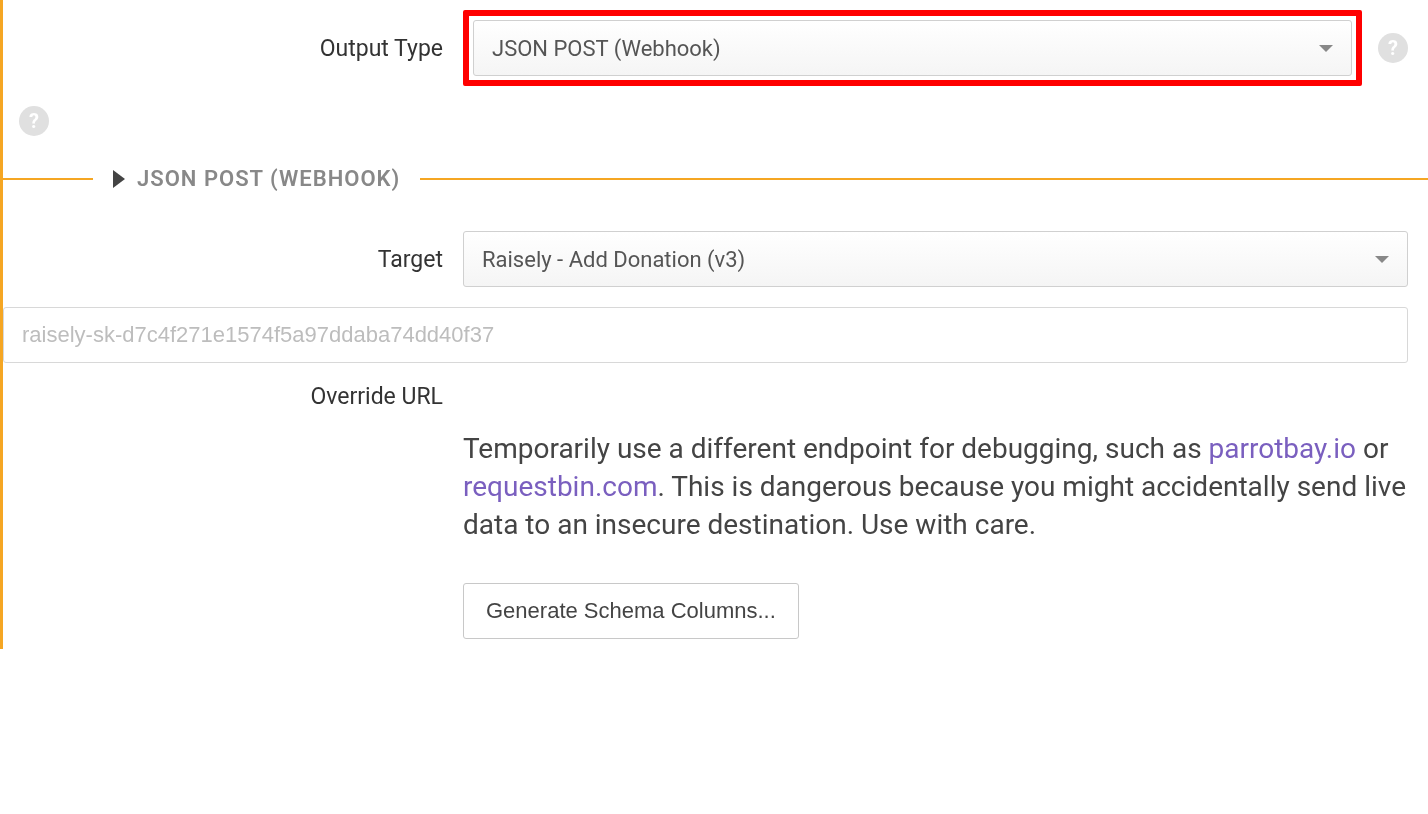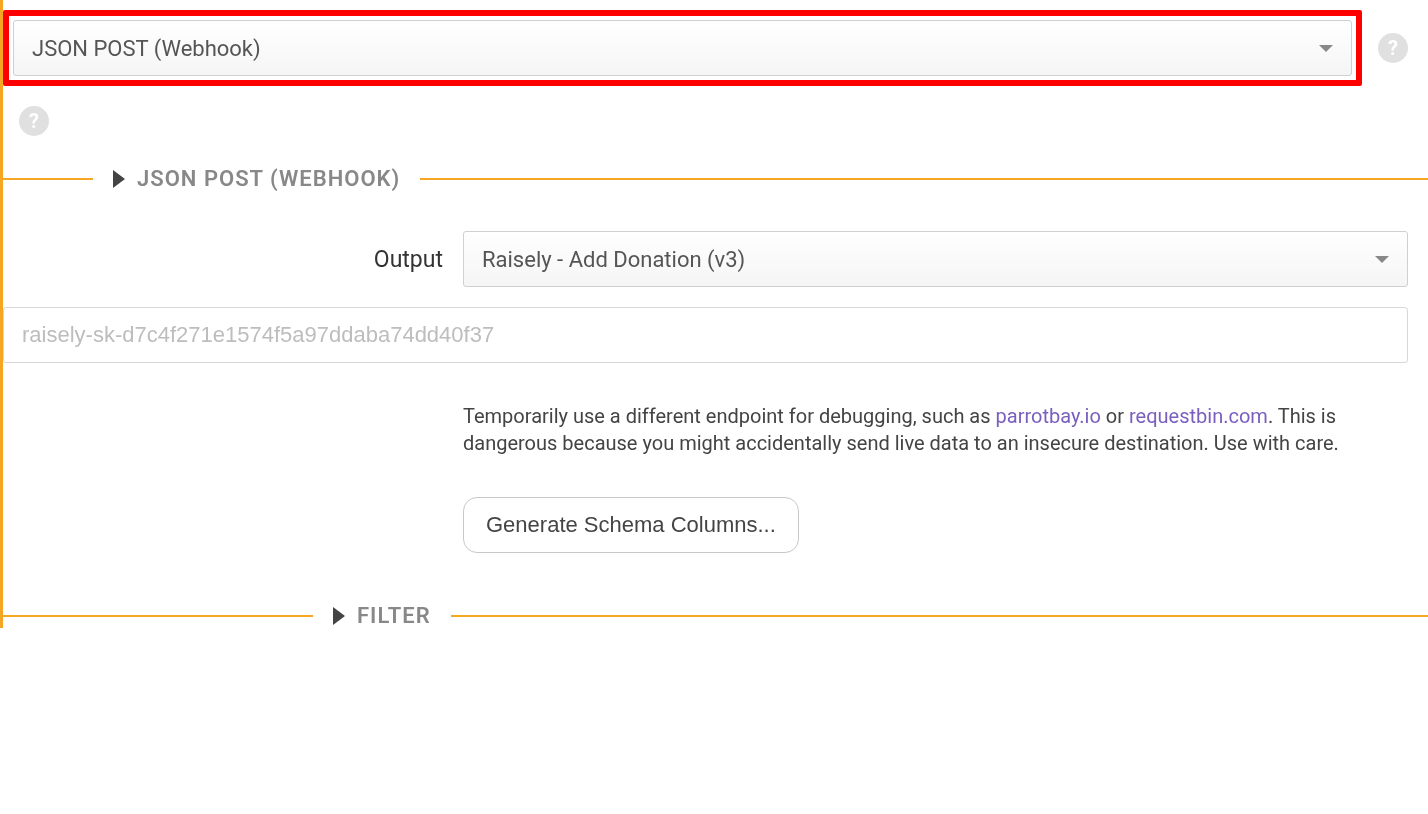--- a/index.html
+++ b/index.html
@@ -116,47 +116,48 @@
     height: 56px;
     border: 1px solid #d8d8d8;
     border-radius: 3px;
     padding: 0 18px;
     font-size: 22px;
     color: #404040;
     background: #fff;
   }
   .text-input::placeholder { color: #bdbdbd; }
   .hint-text {
-    font-size: 20px;
+    font-size: 28px;
     color: #444;
     line-height: 1.35;
     padding-top: 10px;
   }
   .hint-text a { color: #7a5fbf; text-decoration: none; }
   .btn {
     height: 56px;
     padding: 0 22px;
     background: #fff;
     border: 1px solid #c8c8c8;
-    border-radius: 14px;
+    border-radius: 3px;
     font-size: 22px;
     color: #444;
     cursor: pointer;
     display: inline-flex;
     align-items: center;
   }
   .section-divider.bottom { margin: 40px 0 0 0; }
   .section-divider.bottom .line-left { width: 310px; }
 </style>
 </head>
 <body>
 
 <div class="container">
 
   <div class="row">
+    <div class="label-col">Output Type</div>
     <div class="field-col">
       <div class="highlight-red" style="flex:1;display:flex;">
         <div class="select-wrap">
           <span class="select-value">JSON POST (Webhook)</span>
           <span class="caret"></span>
         </div>
       </div>
       <div class="help-icon">?</div>
     </div>
   </div>
@@ -170,56 +171,49 @@
   <div class="section-divider">
     <div class="line-left"></div>
     <div class="section-title-wrap">
       <div class="tri"></div>
       <div class="section-title">JSON POST (WEBHOOK)</div>
     </div>
     <div class="line-right"></div>
   </div>
 
   <div class="row">
-    <div class="label-col">Output</div>
+    <div class="label-col">Target</div>
     <div class="field-col">
       <div class="select-wrap">
         <span class="select-value">Raisely - Add Donation (v3)</span>
         <span class="caret"></span>
       </div>
     </div>
   </div>
 
   <div class="row">
     <div class="field-col">
       <input class="text-input" placeholder="raisely-sk-d7c4f271e1574f5a97ddaba74dd40f37" style="">
     </div>
   </div>
 
   <div class="row">
+    <div class="label-col">Override URL</div>
   </div>
 
   <div class="row" style="align-items:flex-start;padding-top:0">
     <div class="label-col"></div>
     <div class="field-col" style="display:block">
       <div class="hint-text">
         <span>Temporarily use a different endpoint for debugging, such as </span><a href="#">parrotbay.io</a><span> or </span><a href="#">requestbin.com</a><span>. This is dangerous because you might accidentally send live data to an insecure destination. Use with care.</span>
       </div>
     </div>
   </div>
 
   <div class="row" style="padding-top:30px">
     <div class="label-col"></div>
     <div class="field-col">
       <button class="btn">Generate Schema Columns...</button>
     </div>
   </div>
 
-  <div class="section-divider bottom">
-    <div class="line-left"></div>
-    <div class="section-title-wrap">
-      <div class="tri"></div>
-      <div class="section-title">FILTER</div>
-    </div>
-    <div class="line-right"></div>
-  </div>
 
 </div>
 
 </body></html>

